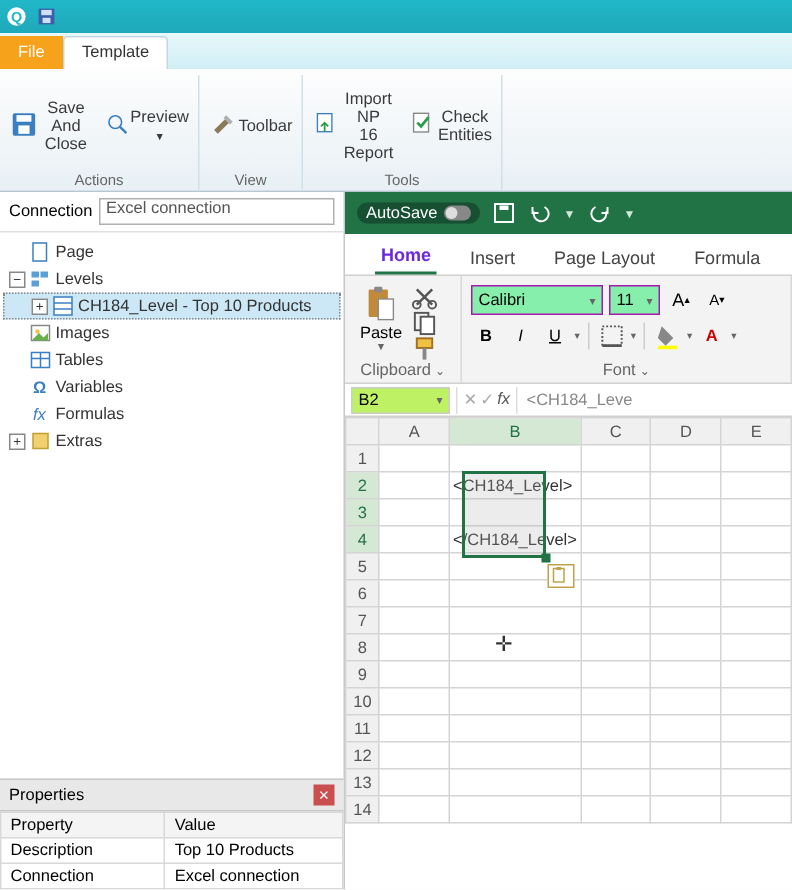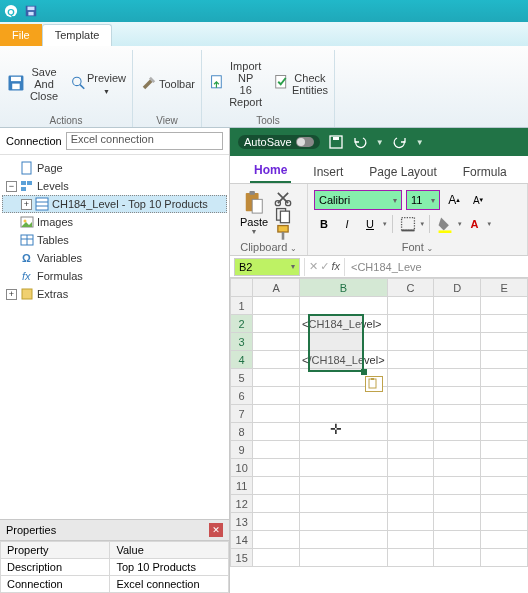--- a/index.html
+++ b/index.html
@@ -524,28 +524,20 @@
               <td class="cell"></td>
             </tr>
         <tr>
               <th class="row-hdr">14</th>
               <td class="cell"></td>
               <td class="cell"></td>
               <td class="cell"></td>
               <td class="cell"></td>
               <td class="cell"></td>
             </tr>
-        <tr>
-              <th class="row-hdr">15</th>
-              <td class="cell"></td>
-              <td class="cell"></td>
-              <td class="cell"></td>
-              <td class="cell"></td>
-              <td class="cell"></td>
-            </tr>
       </tbody>
         </table>
       <div class="sel-fill" style="left:79px; top:37px; width:55px; height:57px;"></div>
       <div class="sel-border" style="left:78px; top:36px; width:56px; height:58px;"></div>
       <div class="fill-handle" style="left:131px; top:91px;"></div>
       <div class="paste-opt" style="left:135px; top:98px;">
         <svg viewBox="0 0 14 12" width="14" height="12">
             <rect x="2" y="1" width="7" height="9" fill="#fff" stroke="#bfa24a"></rect>
             <rect x="4" y="0" width="3" height="2" fill="#bfa24a"></rect>
           </svg>

